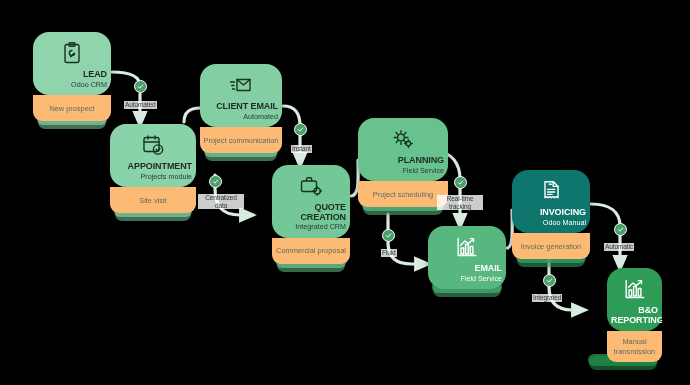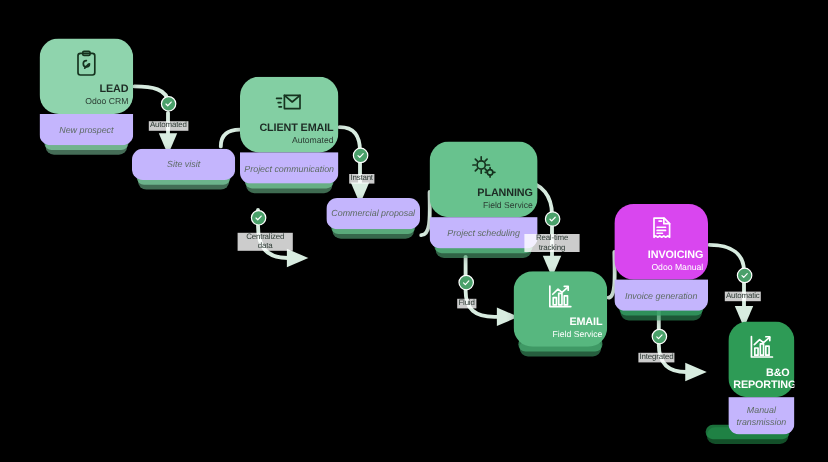--- a/index.html
+++ b/index.html
@@ -53,31 +53,30 @@
     line-height: 1.07;
     letter-spacing: -0.1px;
   }
   .subtitle {
     font-size: 7.2px;
     color: #2b3d33;
     line-height: 1.2;
     margin-top: 1px;
   }
   .foot {
-    background: #c4b5fd;
+    background: #fdba74;
     padding: 6px 3px;
     text-align: center;
     font-size: 7.4px;
     color: #5d6b63;
     line-height: 1.25;
     min-height: 26px;
     display: flex;
     align-items: center;
     justify-content: center;
-    font-style: italic;
   }
   .card.dark .title, .card.dark .subtitle { color: #ffffff; }
   .card.dark .ico svg { stroke: #ffffff; }
 
   
   .wlabel {
     position: absolute;
     font-size: 6.6px;
     color: #2f3c36;
     background: rgba(255,255,255,0.80);
@@ -157,20 +156,32 @@
             <div class="title">LEAD</div>
             <div class="subtitle">Odoo CRM</div>
           </div>
           <div class="foot">New prospect</div>
         </div>
       </div>
       <div class="card" style="left: 110px; top: 124px; width: 86px;">
         <div class="stack s1" style="background:#79c69b"></div>
         <div class="stack s2" style="background:#79c69b"></div>
         <div class="card-inner">
+          <div class="head" style="background:#8ad2a9">
+            <span class="ico">
+              <svg viewBox="0 0 24 24" fill="none" stroke="#16331f" stroke-width="1.4" stroke-linecap="round" stroke-linejoin="round">
+                <rect x="3" y="4.5" width="15" height="14" rx="2"></rect>
+                <path d="M3 9h15M7 3v3M14 3v3"></path>
+                <circle cx="17" cy="16.5" r="4.6"></circle>
+                <path d="M15.2 16.6l1.3 1.3 2.4-2.6"></path>
+              </svg>
+            </span>
+            <div class="title">APPOINTMENT</div>
+            <div class="subtitle">Projects module</div>
+          </div>
           <div class="foot">Site visit</div>
         </div>
       </div>
       <div class="card" style="left: 200px; top: 64px; width: 82px;">
         <div class="stack s1" style="background:#72c394"></div>
         <div class="stack s2" style="background:#72c394"></div>
         <div class="card-inner">
           <div class="head" style="background:#83cfa3">
             <span class="ico">
               <svg viewBox="0 0 24 24" fill="none" stroke="#16331f" stroke-width="1.4" stroke-linecap="round" stroke-linejoin="round">
@@ -182,20 +193,32 @@
             <div class="title">CLIENT EMAIL</div>
             <div class="subtitle">Automated</div>
           </div>
           <div class="foot">Project communication</div>
         </div>
       </div>
       <div class="card" style="left: 272px; top: 165px; width: 78px;">
         <div class="stack s1" style="background:#63bc88"></div>
         <div class="stack s2" style="background:#63bc88"></div>
         <div class="card-inner">
+          <div class="head" style="background:#74c897">
+            <span class="ico">
+              <svg viewBox="0 0 24 24" fill="none" stroke="#16331f" stroke-width="1.4" stroke-linecap="round" stroke-linejoin="round">
+                <rect x="2.5" y="7" width="15" height="10.5" rx="2"></rect>
+                <path d="M7.5 7V5.4a1.6 1.6 0 0 1 1.6-1.6h2a1.6 1.6 0 0 1 1.6 1.6V7"></path>
+                <circle cx="18.2" cy="17" r="3.1"></circle>
+                <path d="M18.2 12.8v1.2M18.2 20v1.2M22.4 17h-1.2M15.2 17H14"></path>
+              </svg>
+            </span>
+            <div class="title">QUOTE CREATION</div>
+            <div class="subtitle">Integrated CRM</div>
+          </div>
           <div class="foot">Commercial proposal</div>
         </div>
       </div>
       <div class="card" style="left: 358px; top: 118px; width: 90px;">
         <div class="stack s1" style="background:#57b680"></div>
         <div class="stack s2" style="background:#57b680"></div>
         <div class="card-inner">
           <div class="head" style="background:#68c28e">
             <span class="ico">
               <svg viewBox="0 0 24 24" fill="none" stroke="#16331f" stroke-width="1.4" stroke-linecap="round" stroke-linejoin="round">
@@ -228,21 +251,21 @@
             </span>
             <div class="title">EMAIL</div>
             <div class="subtitle">Field Service</div>
           </div>
         </div>
       </div>
       <div class="card dark" style="left: 512px; top: 170px; width: 78px;">
         <div class="stack s1" style="background:#35a064"></div>
         <div class="stack s2" style="background:#35a064"></div>
         <div class="card-inner">
-          <div class="head" style="background:#d946ef">
+          <div class="head" style="background:#0f766e">
             <span class="ico">
               <svg viewBox="0 0 24 24" fill="none" stroke="#16331f" stroke-width="1.4" stroke-linecap="round" stroke-linejoin="round">
                 <path d="M6 2.8h8.5L19 7.4v11.3l-1.6-1.1-1.7 1.1-1.6-1.1-1.7 1.1-1.6-1.1-1.7 1.1-1.6-1.1-1.5 1.1z"></path>
                 <path d="M14.2 2.9v4.5H19"></path>
                 <path d="M8.6 10.4h7M8.6 13h7M8.6 15.4h4.4"></path>
                 <path d="M10.2 5.2h2.1"></path>
               </svg>
             </span>
             <div class="title">INVOICING</div>
             <div class="subtitle">Odoo Manual</div>

